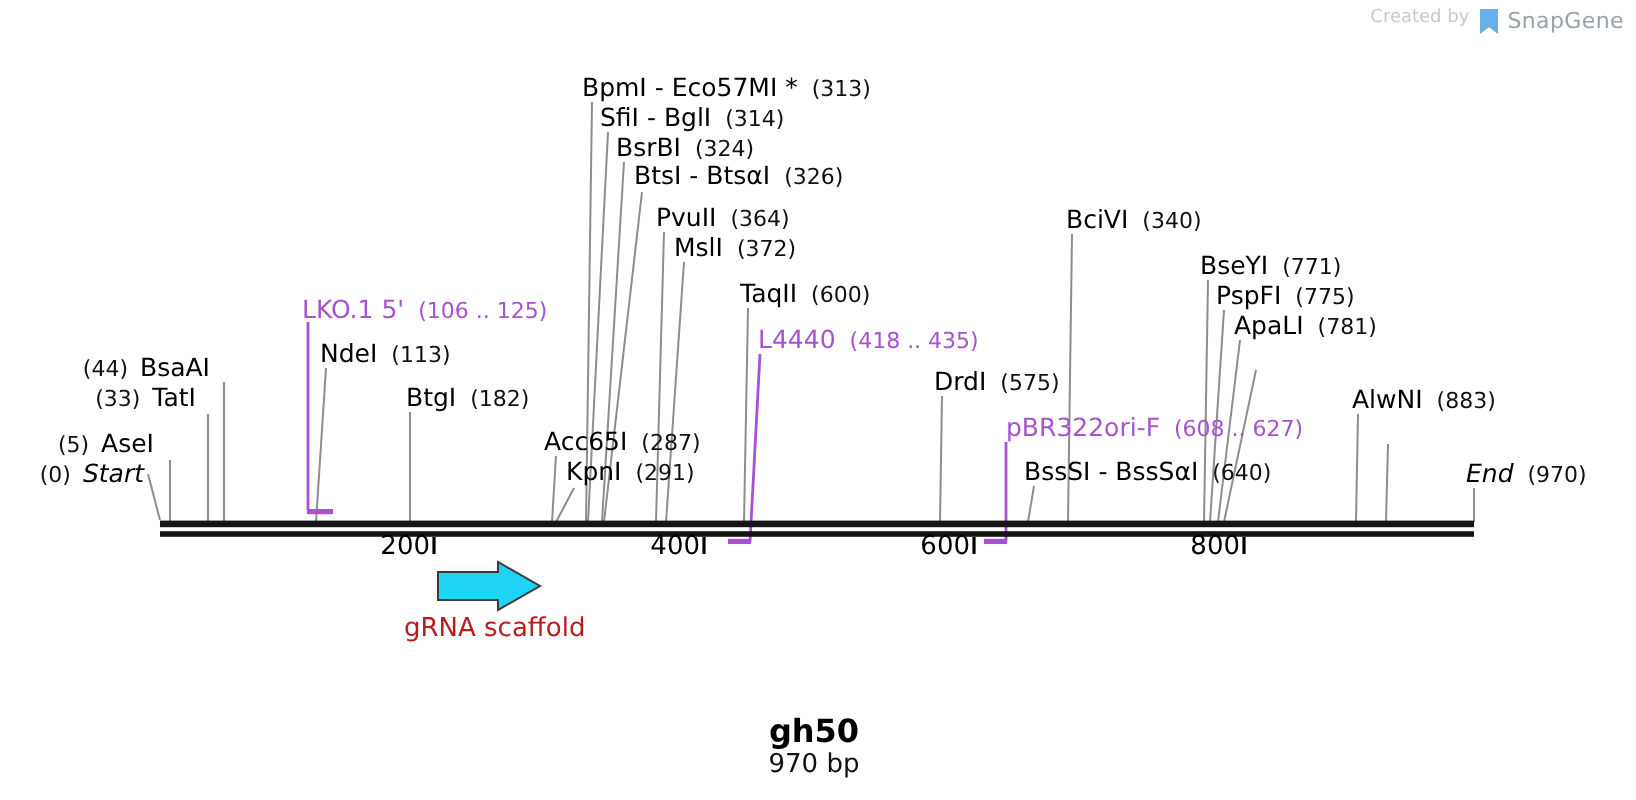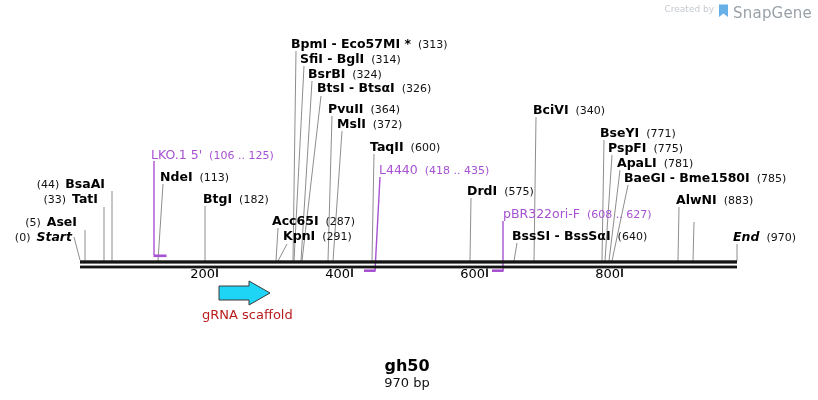--- a/index.html
+++ b/index.html
@@ -5,21 +5,21 @@
   html,body{margin:0;padding:0;background:#fff;}
   #canvas{
     position:relative;width:818px;height:400px;background:#fff;overflow:hidden;
     font-family:"DejaVu Sans","Liberation Sans",sans-serif;
   }
   #overlay{position:absolute;left:0;top:0;z-index:1;}
   .lbl{
     position:absolute;z-index:2;white-space:nowrap;color:#000;
     font-size:12.5px;font-weight:bold;line-height:13px;
   }
-  .lbl .nm{font-weight:bold;}
+  .lbl .nm{font-weight:normal;}
   .lbl .ps{font-weight:normal;font-size:11px;margin-left:7px;color:#111;}
   .lbl.rev .ps{margin-left:0;margin-right:6px;}
   .lbl.primer{color:var(--primer);}
   .lbl.primer .nm{font-weight:normal;}
   .lbl.primer .ps{color:var(--primer);}
   .lbl.marker .nm{font-style:italic;}
   .tick-label{
     position:absolute;z-index:2;font-size:13px;color:#000;white-space:nowrap;
   }
   .feature-label{
@@ -27,21 +27,21 @@
   }
   #map-title{
     position:absolute;left:327px;top:357px;width:160px;text-align:center;z-index:2;
   }
   #map-title .name{font-size:16px;font-weight:bold;color:#000;line-height:18px;}
   #map-title .len{font-size:13px;color:#111;line-height:15px;}
   #branding{
     position:absolute;top:4px;right:6px;z-index:2;display:flex;align-items:flex-start;gap:4px;
   }
   #branding .created{font-size:9px;color:var(--createdText);}
-  #branding .brand{font-size:15px;color:var(--brandText);letter-spacing:.2px;}
+  #branding .brand{font-size:11px;color:var(--brandText);letter-spacing:.2px;}
 </style>
 </head>
 <body>
 
 <div id="canvas">
 
   <svg id="overlay" width="818" height="400" viewBox="0 0 818 400">
 
     <g style="stroke:var(--leader)" stroke-width="1" fill="none">
       <line x1="74" y1="237" x2="80" y2="260"></line>
@@ -127,21 +127,20 @@
   <div class="lbl" style="left:203px;top:192px"><span class="nm">BtgI</span><span class="ps">(182)</span></div>
   <div class="lbl rev" style="right:741px;top:215px"><span class="ps">(5)</span><span class="nm">AseI</span></div>
   <div class="lbl rev marker" style="right:746px;top:230px"><span class="ps">(0)</span><span class="nm">Start</span></div>
   <div class="lbl" style="left:272px;top:214px"><span class="nm">Acc65I</span><span class="ps">(287)</span></div>
   <div class="lbl" style="left:283px;top:229px"><span class="nm">KpnI</span><span class="ps">(291)</span></div>
 
   <div class="lbl" style="left:533px;top:103px"><span class="nm">BciVI</span><span class="ps">(340)</span></div>
   <div class="lbl" style="left:600px;top:126px"><span class="nm">BseYI</span><span class="ps">(771)</span></div>
   <div class="lbl" style="left:608px;top:141px"><span class="nm">PspFI</span><span class="ps">(775)</span></div>
   <div class="lbl" style="left:617px;top:156px"><span class="nm">ApaLI</span><span class="ps">(781)</span></div>
-  <div class="lbl" style="left:624px;top:171px"><span class="nm">BaeGI - Bme1580I</span><span class="ps">(785)</span></div>
   <div class="lbl" style="left:467px;top:184px"><span class="nm">DrdI</span><span class="ps">(575)</span></div>
   <div class="lbl" style="left:676px;top:193px"><span class="nm">AlwNI</span><span class="ps">(883)</span></div>
   <div class="lbl" style="left:512px;top:229px"><span class="nm">BssSI - BssSαI</span><span class="ps">(640)</span></div>
   <div class="lbl marker" style="left:733px;top:230px"><span class="nm">End</span><span class="ps">(970)</span></div>
 
   <div class="tick-label" style="right:603px;top:266px">200</div>
   <div class="tick-label" style="right:468px;top:266px">400</div>
   <div class="tick-label" style="right:333px;top:266px">600</div>
   <div class="tick-label" style="right:198px;top:266px">800</div>
 

